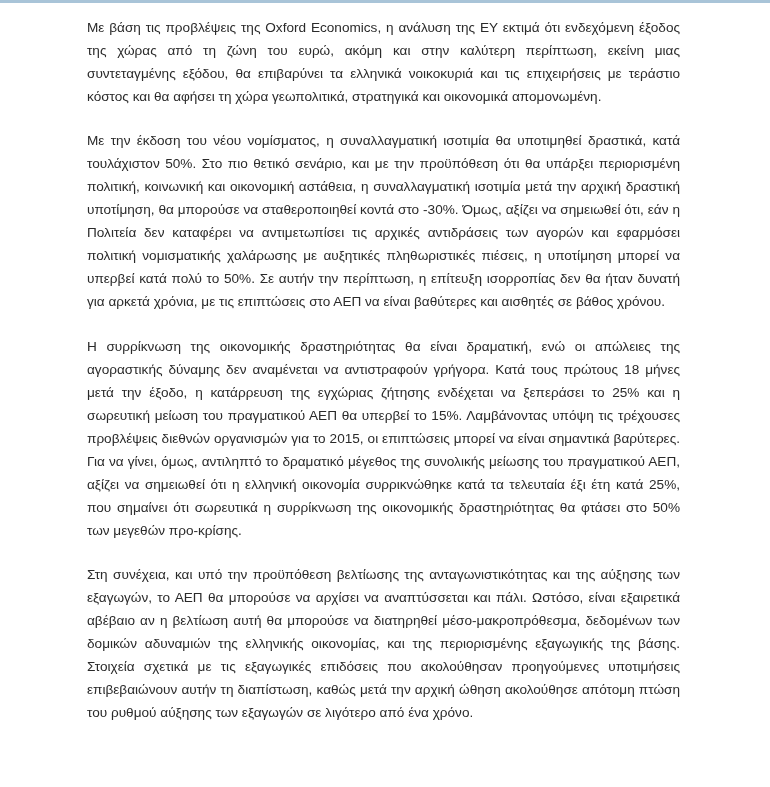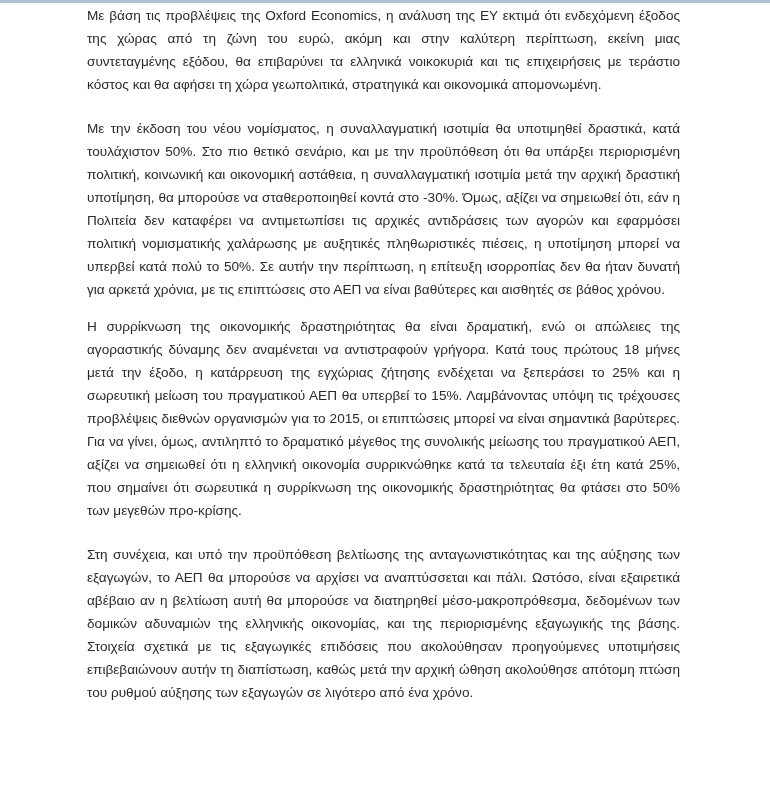--- a/index.html
+++ b/index.html
@@ -16,32 +16,32 @@
     .top-border {
       position: absolute;
       top: 0; left: 0;
       width: 770px;
       height: 3px;
       background: #a9c4d8;
     }
     .article {
       position: absolute;
       left: 87px;
-      top: 4px;
+      top: 16px;
       width: 593px;
       font-family: "Liberation Sans", sans-serif;
       font-size: 13.6px;
       line-height: 23px;
       color: #2a2a2a;
       text-align: justify;
     }
     .article p {
       margin: 0 0 21px 0;
     }
-    .article p:nth-of-type(2) { margin-bottom: 14px; }
+    .article p:nth-of-type(2) { margin-bottom: 22px; }
   </style>
 </head>
 <body>
 
 <div class="top-border"></div>
 
 <div class="article">
   <p>Με βάση τις προβλέψεις της Oxford Economics, η ανάλυση της ΕΥ εκτιμά ότι ενδεχόμενη έξοδος της χώρας από τη ζώνη του ευρώ, ακόμη και στην καλύτερη περίπτωση, εκείνη μιας συντεταγμένης εξόδου, θα επιβαρύνει τα ελληνικά νοικοκυριά και τις επιχειρήσεις με τεράστιο κόστος και θα αφήσει τη χώρα γεωπολιτικά, στρατηγικά και οικονομικά απομονωμένη.</p>
   <p>Με την έκδοση του νέου νομίσματος, η συναλλαγματική ισοτιμία θα υποτιμηθεί δραστικά, κατά τουλάχιστον 50%. Στο πιο θετικό σενάριο, και με την προϋπόθεση ότι θα υπάρξει περιορισμένη πολιτική, κοινωνική και οικονομική αστάθεια, η συναλλαγματική ισοτιμία μετά την αρχική δραστική υποτίμηση, θα μπορούσε να σταθεροποιηθεί κοντά στο -30%. Όμως, αξίζει να σημειωθεί ότι, εάν η Πολιτεία δεν καταφέρει να αντιμετωπίσει τις αρχικές αντιδράσεις των αγορών και εφαρμόσει πολιτική νομισματικής χαλάρωσης με αυξητικές πληθωριστικές πιέσεις, η υποτίμηση μπορεί να υπερβεί κατά πολύ το 50%. Σε αυτήν την περίπτωση, η επίτευξη ισορροπίας δεν θα ήταν δυνατή για αρκετά χρόνια, με τις επιπτώσεις στο ΑΕΠ να είναι βαθύτερες και αισθητές σε βάθος χρόνου.</p>
   <p>Η συρρίκνωση της οικονομικής δραστηριότητας θα είναι δραματική, ενώ οι απώλειες της αγοραστικής δύναμης δεν αναμένεται να  αντιστραφούν γρήγορα. Κατά τους πρώτους 18 μήνες μετά την έξοδο, η κατάρρευση της εγχώριας ζήτησης ενδέχεται να ξεπεράσει το 25% και η σωρευτική μείωση του πραγματικού ΑΕΠ θα υπερβεί το 15%. Λαμβάνοντας υπόψη τις τρέχουσες προβλέψεις διεθνών οργανισμών για το 2015, οι επιπτώσεις μπορεί να είναι σημαντικά βαρύτερες. Για να γίνει, όμως, αντιληπτό το δραματικό μέγεθος της συνολικής μείωσης του πραγματικού ΑΕΠ, αξίζει να σημειωθεί ότι η ελληνική οικονομία συρρικνώθηκε κατά τα τελευταία έξι έτη κατά 25%, που σημαίνει ότι σωρευτικά η συρρίκνωση της οικονομικής δραστηριότητας θα φτάσει στο 50% των μεγεθών προ-κρίσης.</p>

